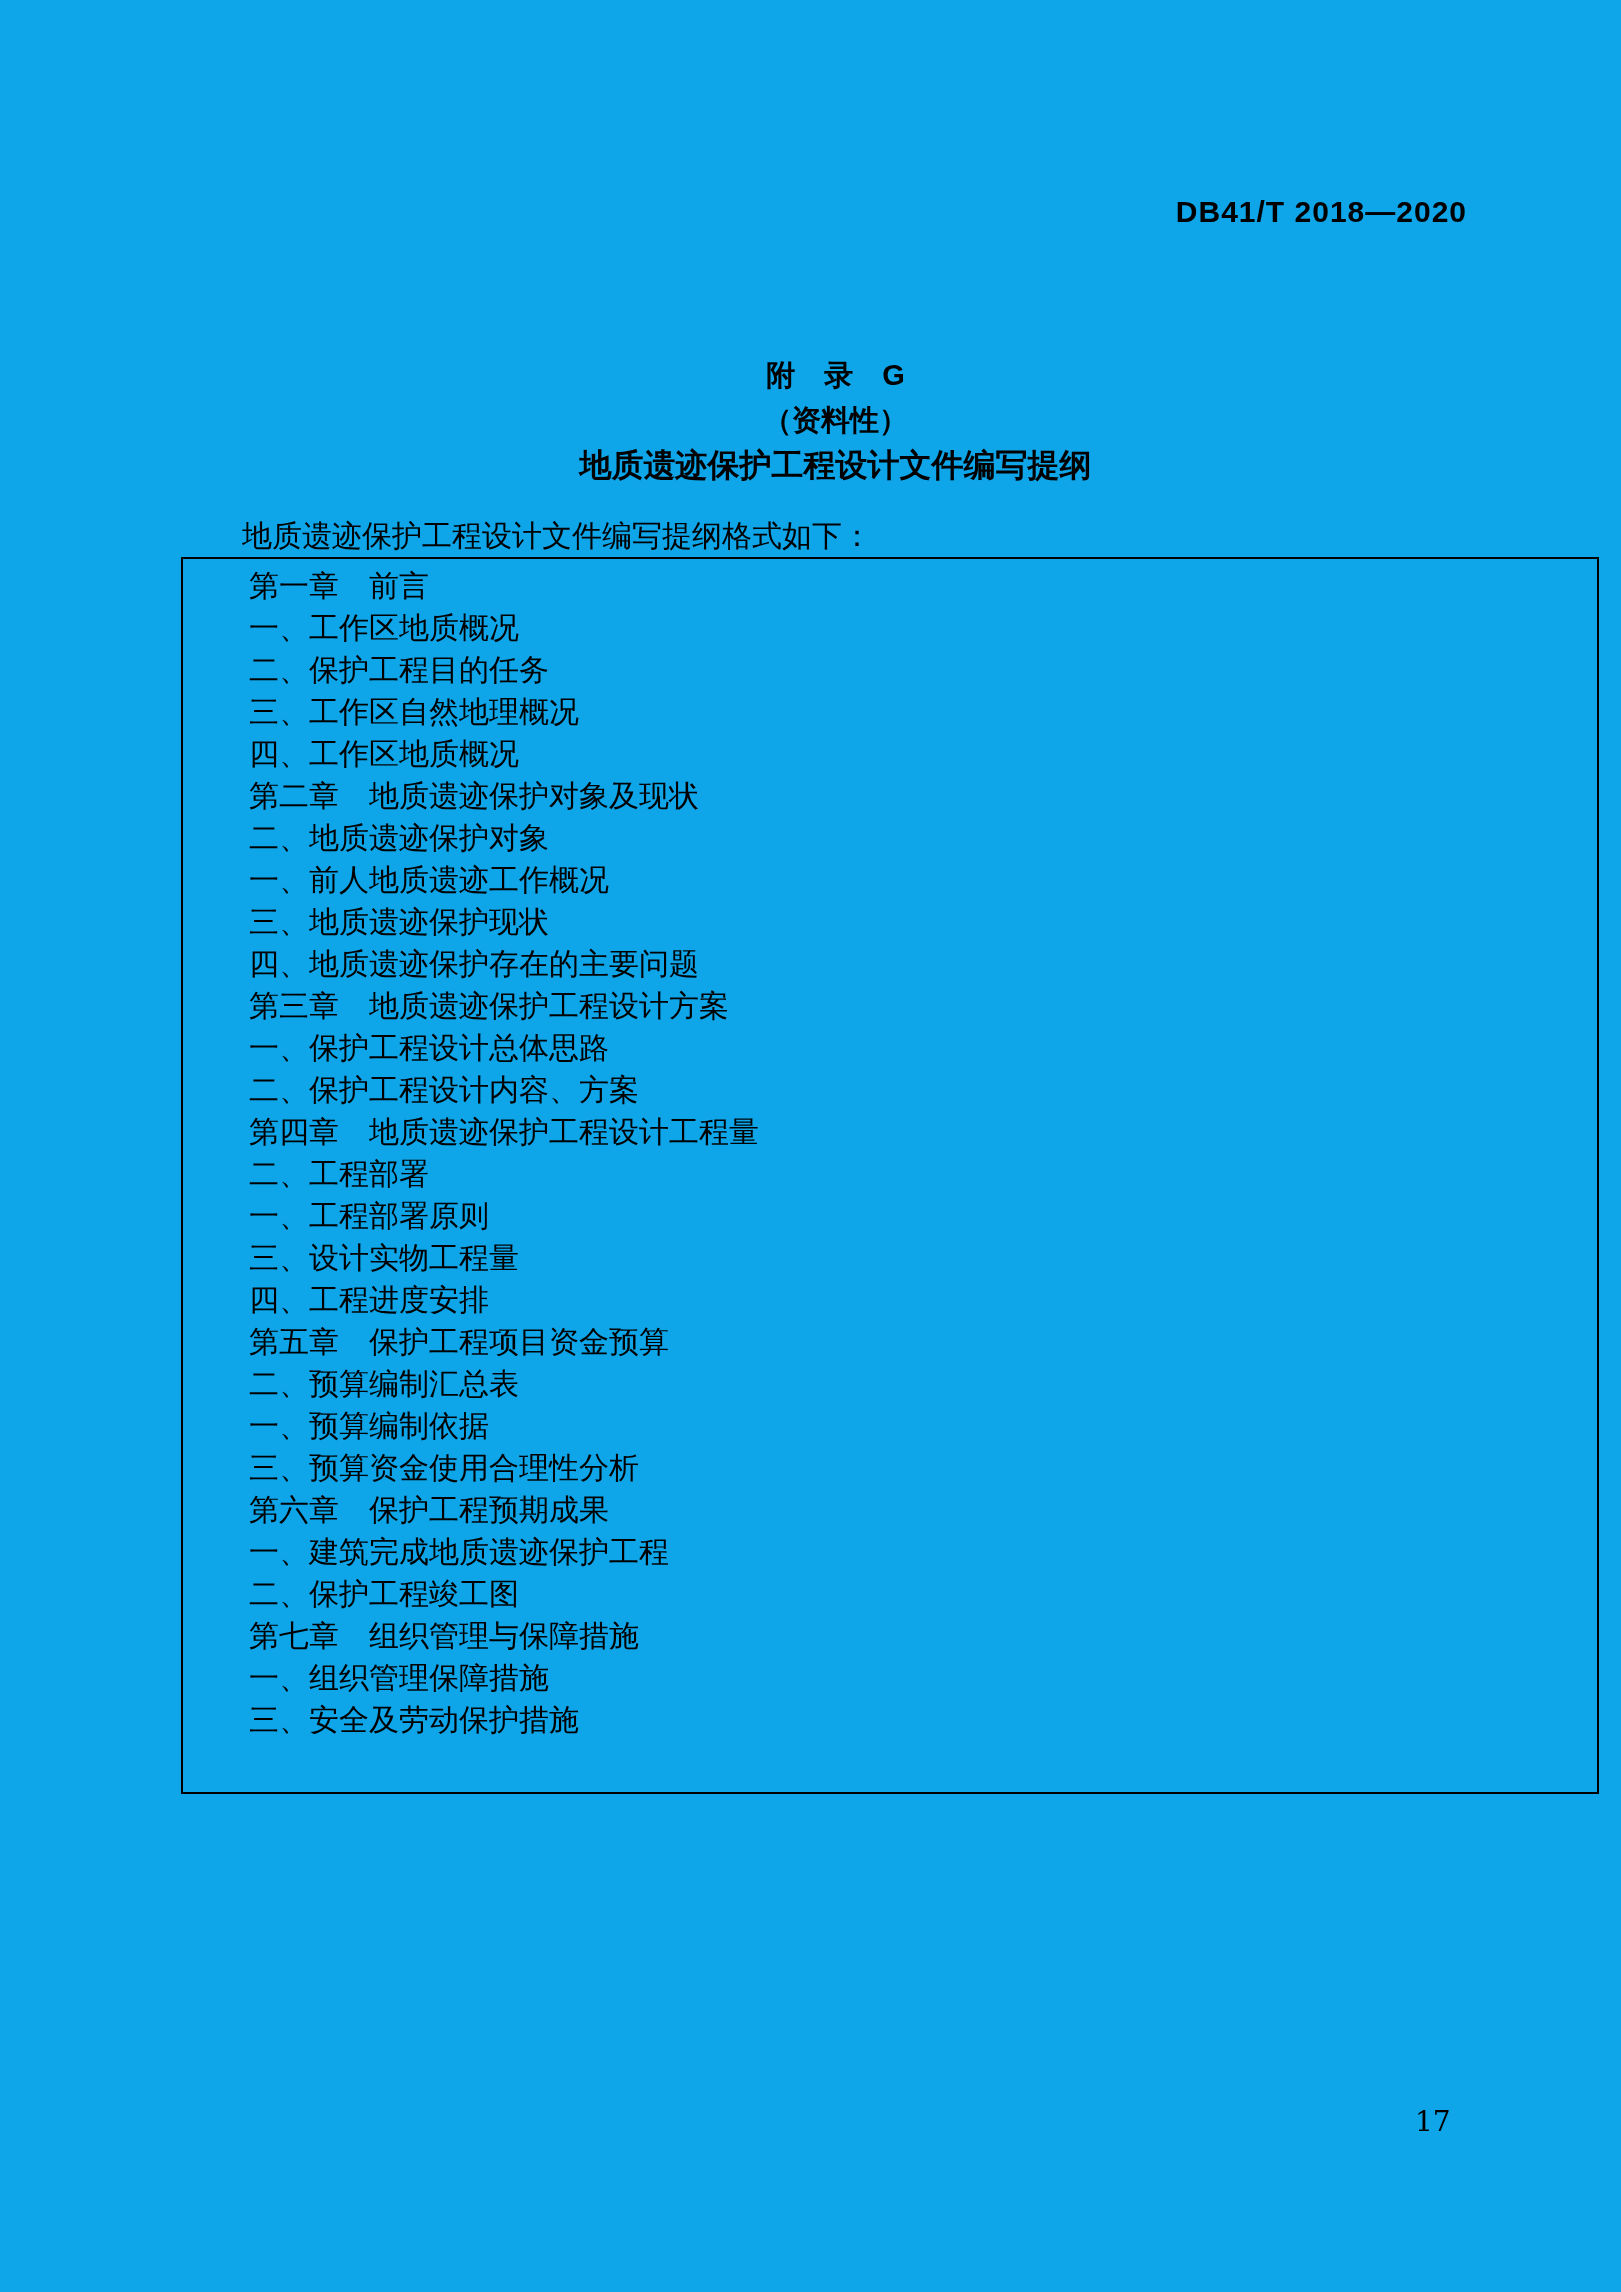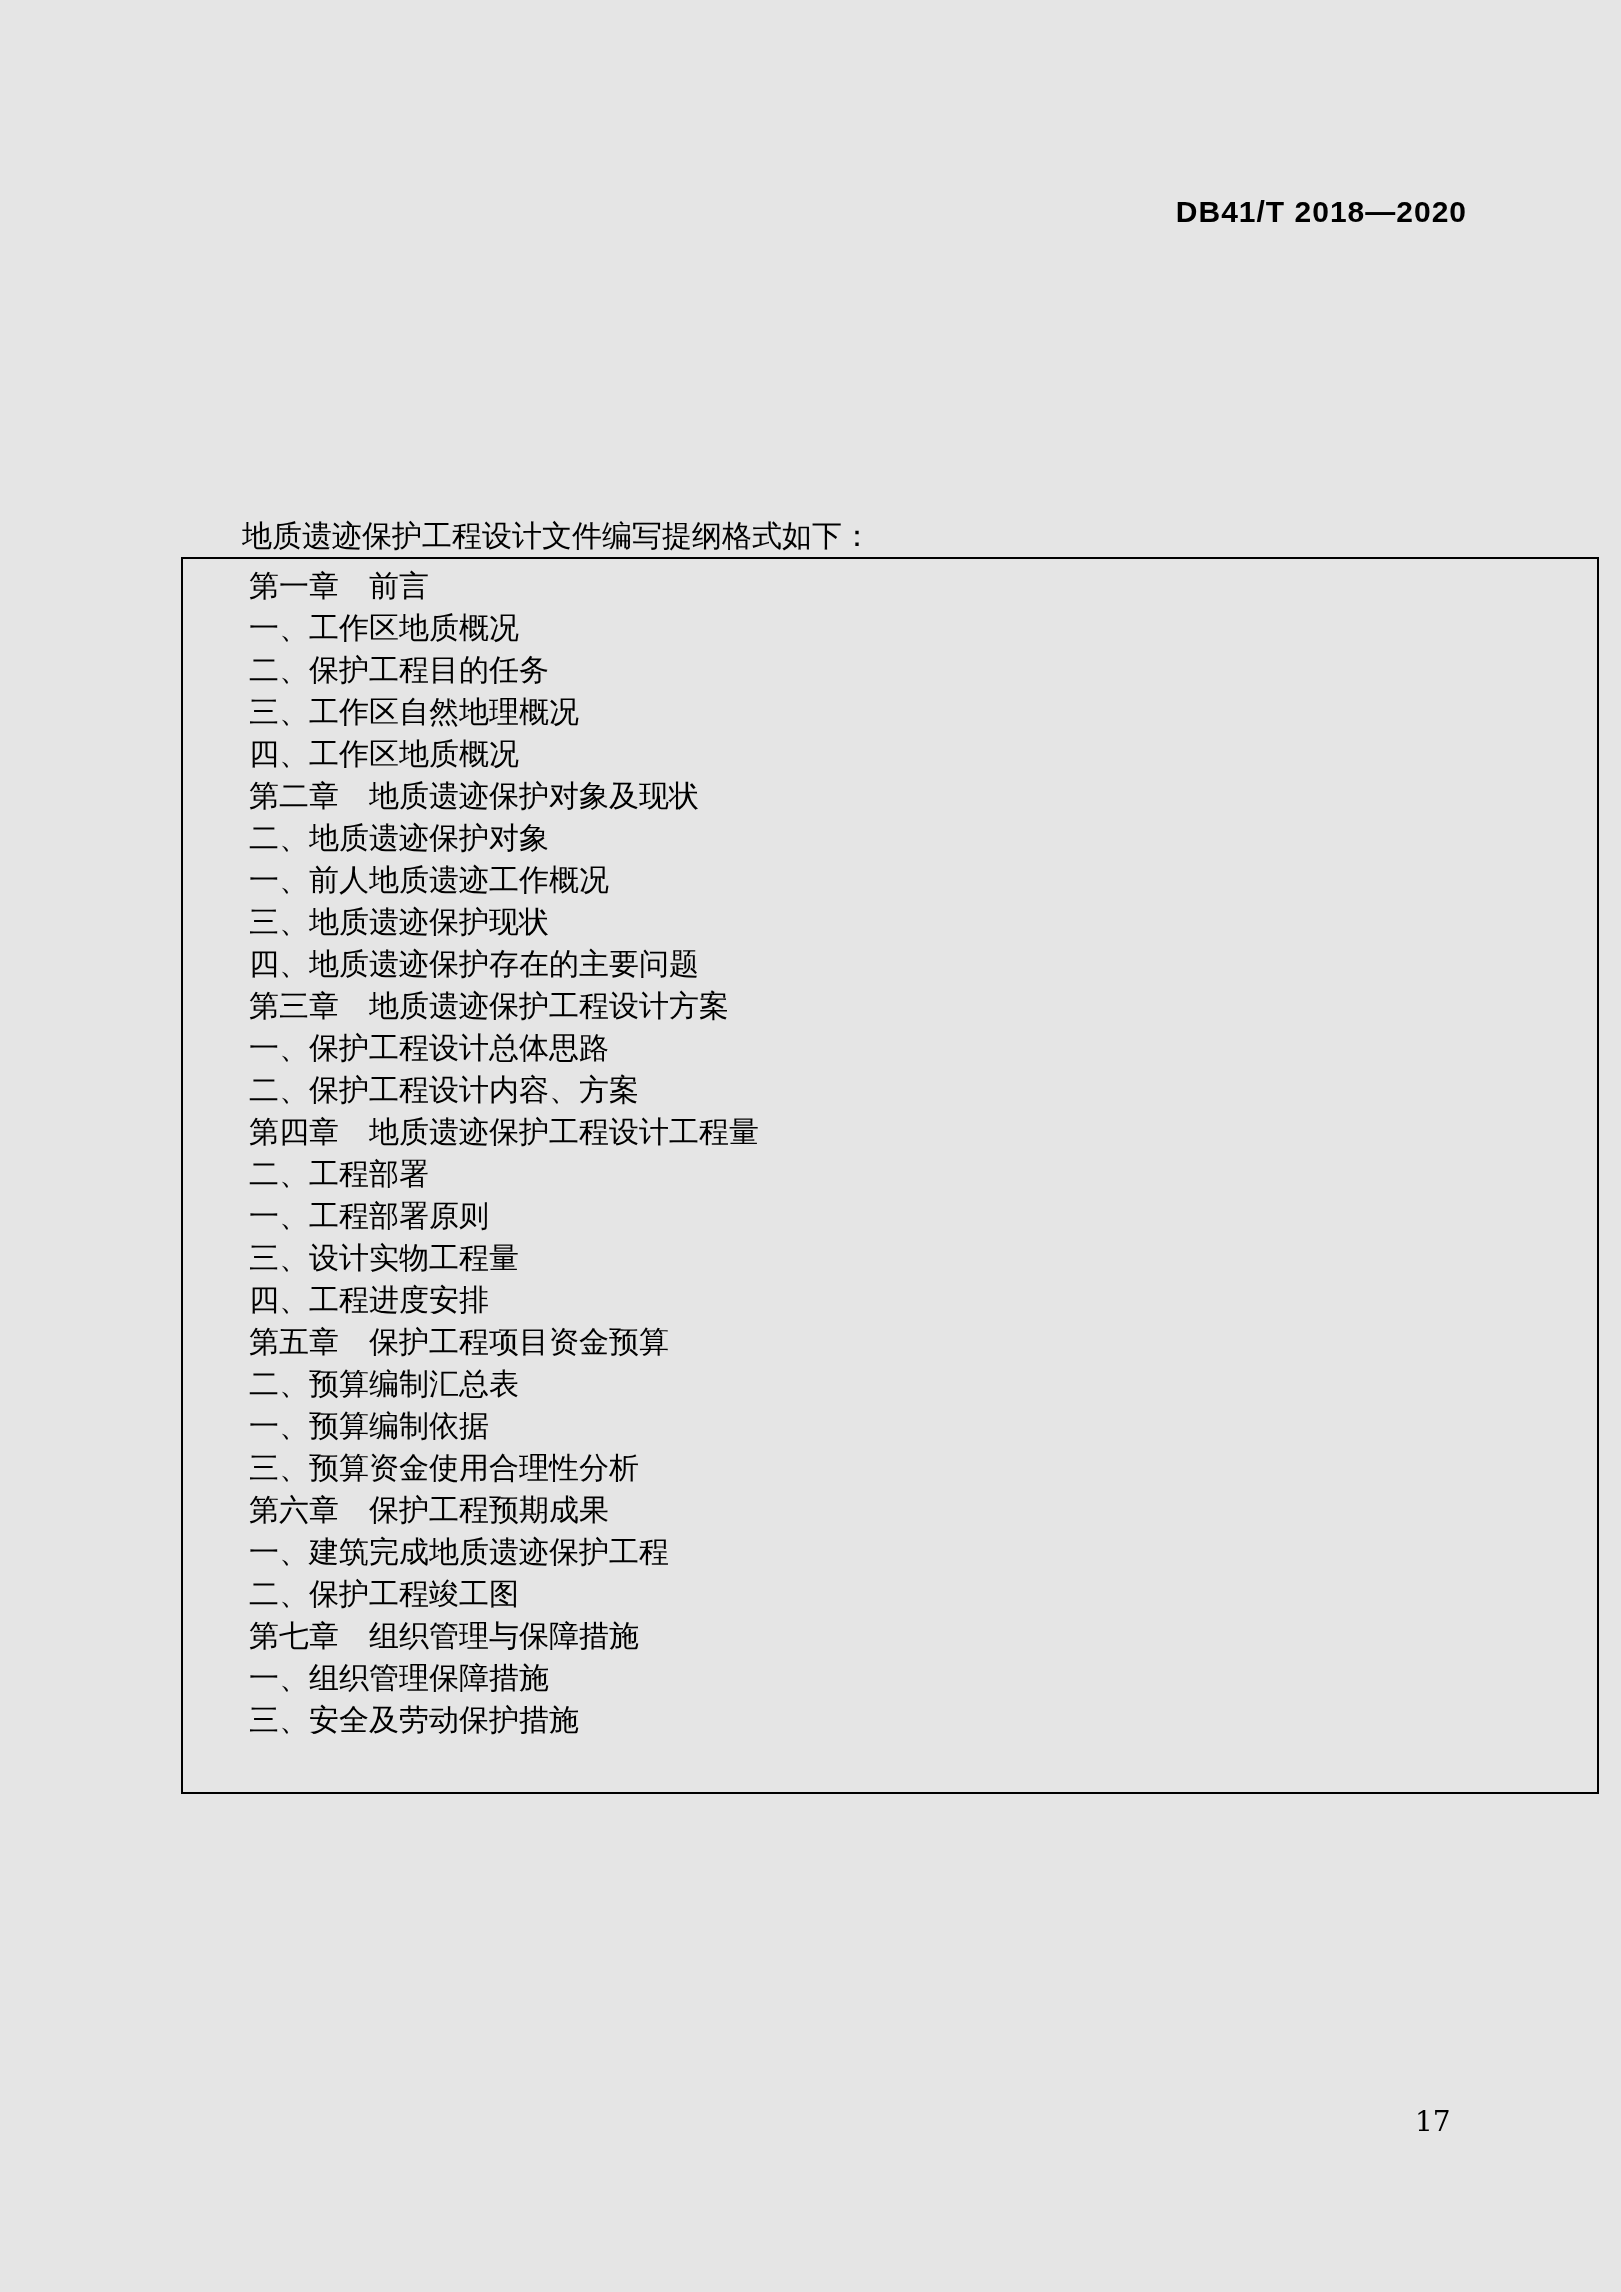--- a/index.html
+++ b/index.html
@@ -1,21 +1,21 @@
 <!DOCTYPE html>
 <html><head>
 <meta charset="utf-8">
 <style>
   * { margin: 0; padding: 0; box-sizing: border-box; }
   html, body { background: #ffffff; }
   .page {
     position: relative;
     width: 1621px;
     height: 2293px;
-    background: #e5e5e5;
+    background: #0ea5e9;
     color: #000000;
     font-family: "DejaVu Serif", "Liberation Serif", serif;
     overflow: hidden;
     padding-left: 20px;
   }
   .doc-code {
     position: absolute;
     top: 195px;
     right: 154px;
     font-family: "Liberation Sans", "DejaVu Sans", sans-serif;
@@ -67,20 +67,25 @@
     font-family: "DejaVu Serif", "Liberation Serif", serif;
   }
 </style>
 </head>
 <body>
 
 <div class="page">
 
   <div class="doc-code">DB41/T 2018—2020</div>
 
+  <div class="head-block">
+    <div class="head-line1">附　录　G</div>
+    <div class="head-line2">（资料性）</div>
+    <div class="head-line3">地质遗迹保护工程设计文件编写提纲</div>
+  </div>
 
   <div class="intro">地质遗迹保护工程设计文件编写提纲格式如下：</div>
 
   <div class="outline-box" id="outline-box">
       <div class="outline-item chapter">第一章　前言</div>
       <div class="outline-item">一、工作区地质概况</div>
       <div class="outline-item">二、保护工程目的任务</div>
       <div class="outline-item">三、工作区自然地理概况</div>
       <div class="outline-item">四、工作区地质概况</div>
       <div class="outline-item chapter">第二章　地质遗迹保护对象及现状</div>

